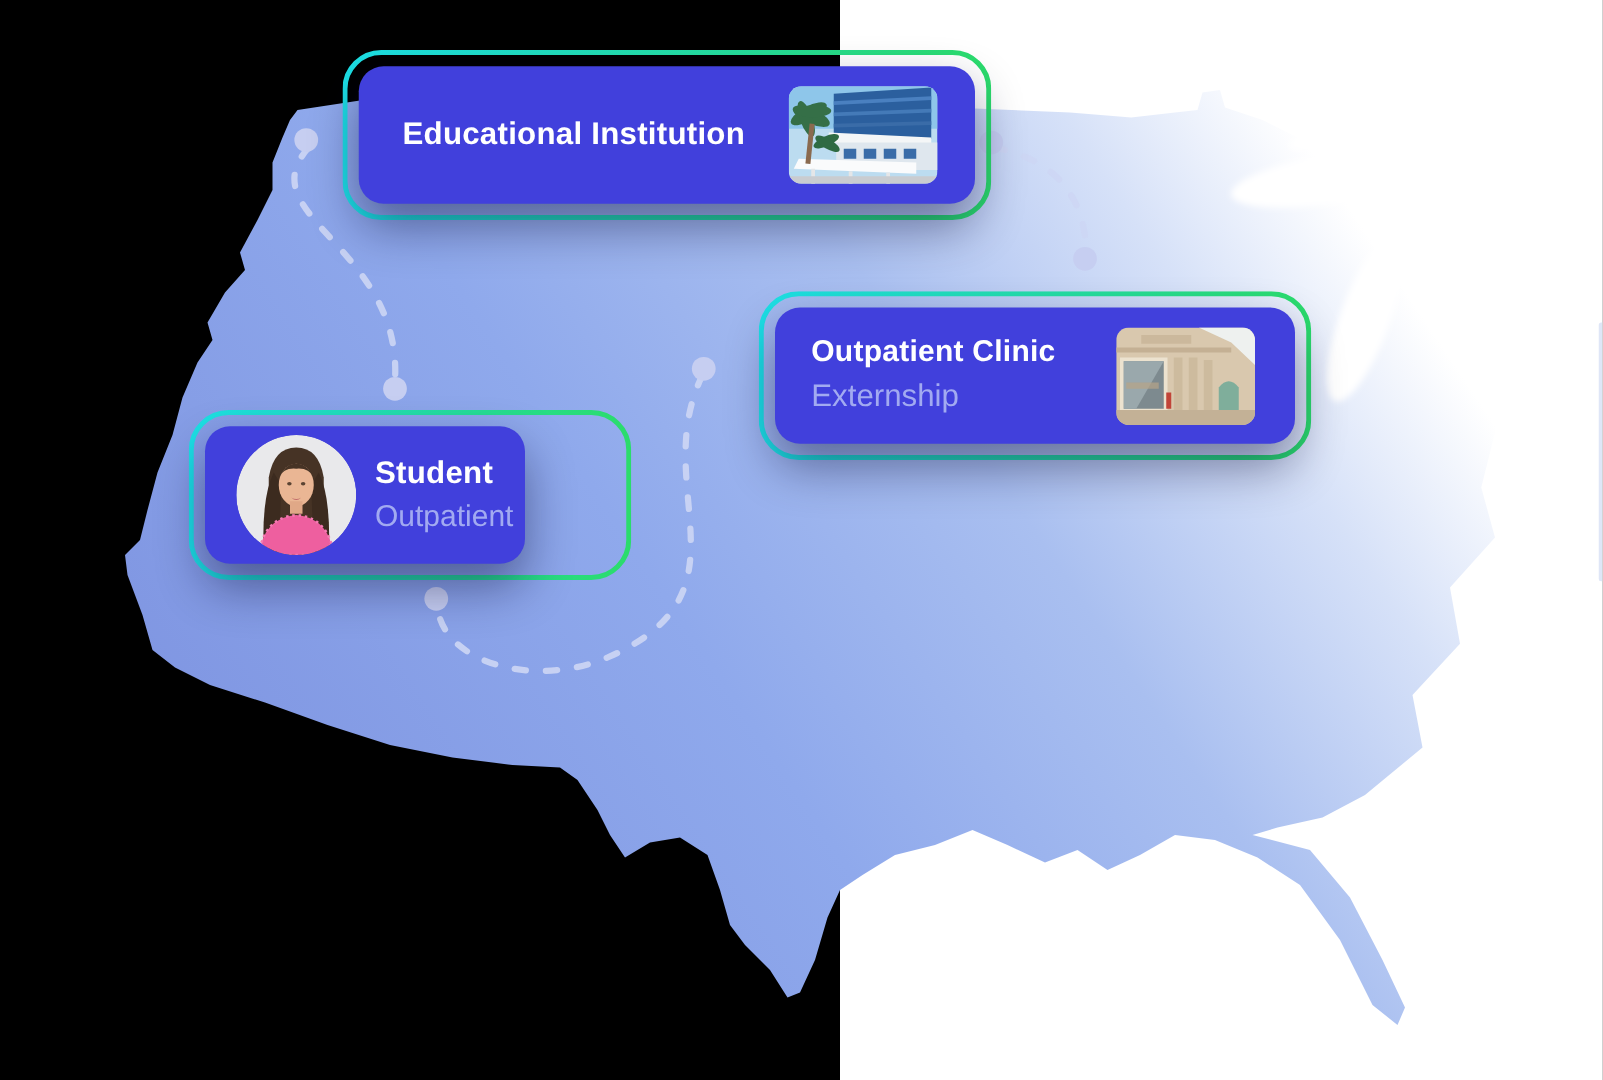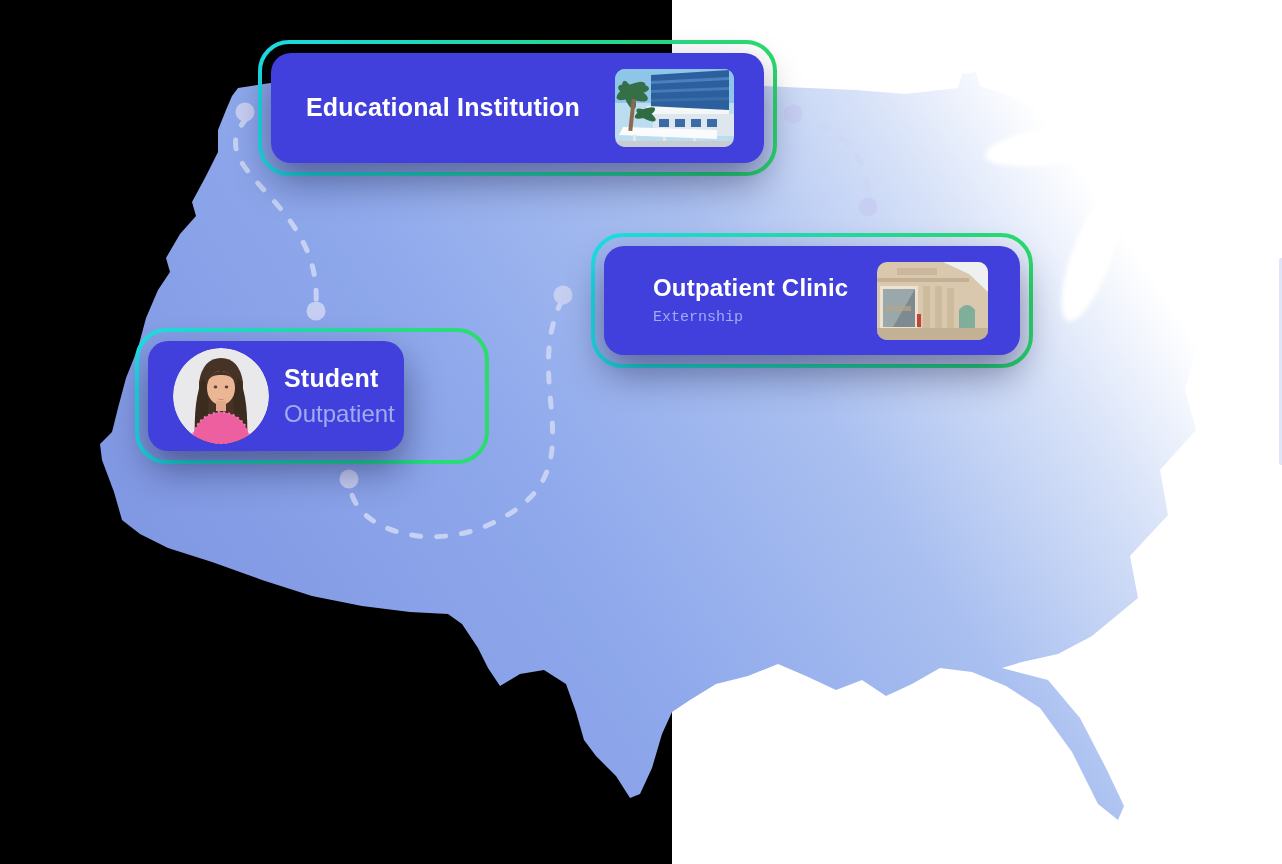--- a/index.html
+++ b/index.html
@@ -6,44 +6,44 @@
   .stage{
     position:relative;width:1282px;height:864px;overflow:hidden;
     background:var(--backdrop-right,#fff);
     font-family:"Liberation Sans",sans-serif;
   }
   .backdrop-left{
     position:absolute;left:0;top:0;width:672px;height:864px;
     background:var(--backdrop-left,#000);
   }
   .map-svg{position:absolute;left:0;top:0;}
-  .card{position:absolute;}
+  .card{position:absolute;margin-left:16px;}
   .ring{position:absolute;left:0;top:0;}
   .card-body{
     position:absolute;inset:13px;
     background:var(--card-fill,#4140dc);
     border-radius:20px;
     display:flex;align-items:center;
     box-shadow:0 18px 38px rgba(8,8,50,.45);
   }
   .card-title{
     color:var(--title-text,#fff);font-weight:bold;letter-spacing:.2px;line-height:1.1;
   }
   .card-sub{
     color:var(--subtitle-text,#a2aaf1);font-weight:normal;line-height:1.1;margin-top:9px;
   }
   .photo{flex:none;border-radius:10px;overflow:hidden;display:block;}
   
   .card-edu .title-wrap{flex:1;text-align:center;}
   .card-edu .card-title{font-size:25px;}
   .card-edu .photo{margin-right:30px;}
   
-  .card-clinic .text-wrap{padding-left:49px;flex:1;}
+  .card-clinic .text-wrap{padding-left:29px;flex:1;}
   .card-clinic .card-title{font-size:24px;}
-  .card-clinic .card-sub{font-size:15px;font-family:Liberation Mono, monospace;}
+  .card-clinic .card-sub{font-size:25px;}
   .card-clinic .photo{margin-right:32px;}
   
   .card-student{--pad:0;}
   .card-student .avatar{flex:none;width:96px;height:96px;border-radius:50%;overflow:hidden;margin-left:25px;display:block;}
   .card-student .text-wrap{margin-left:15px;}
   .card-student .card-title{font-size:25px;}
   .card-student .card-sub{font-size:24px;}
   .edge-sliver{
     position:absolute;right:0;top:258px;width:3px;height:207px;
     background:#dfe6f7;border-radius:2px 0 0 2px;

